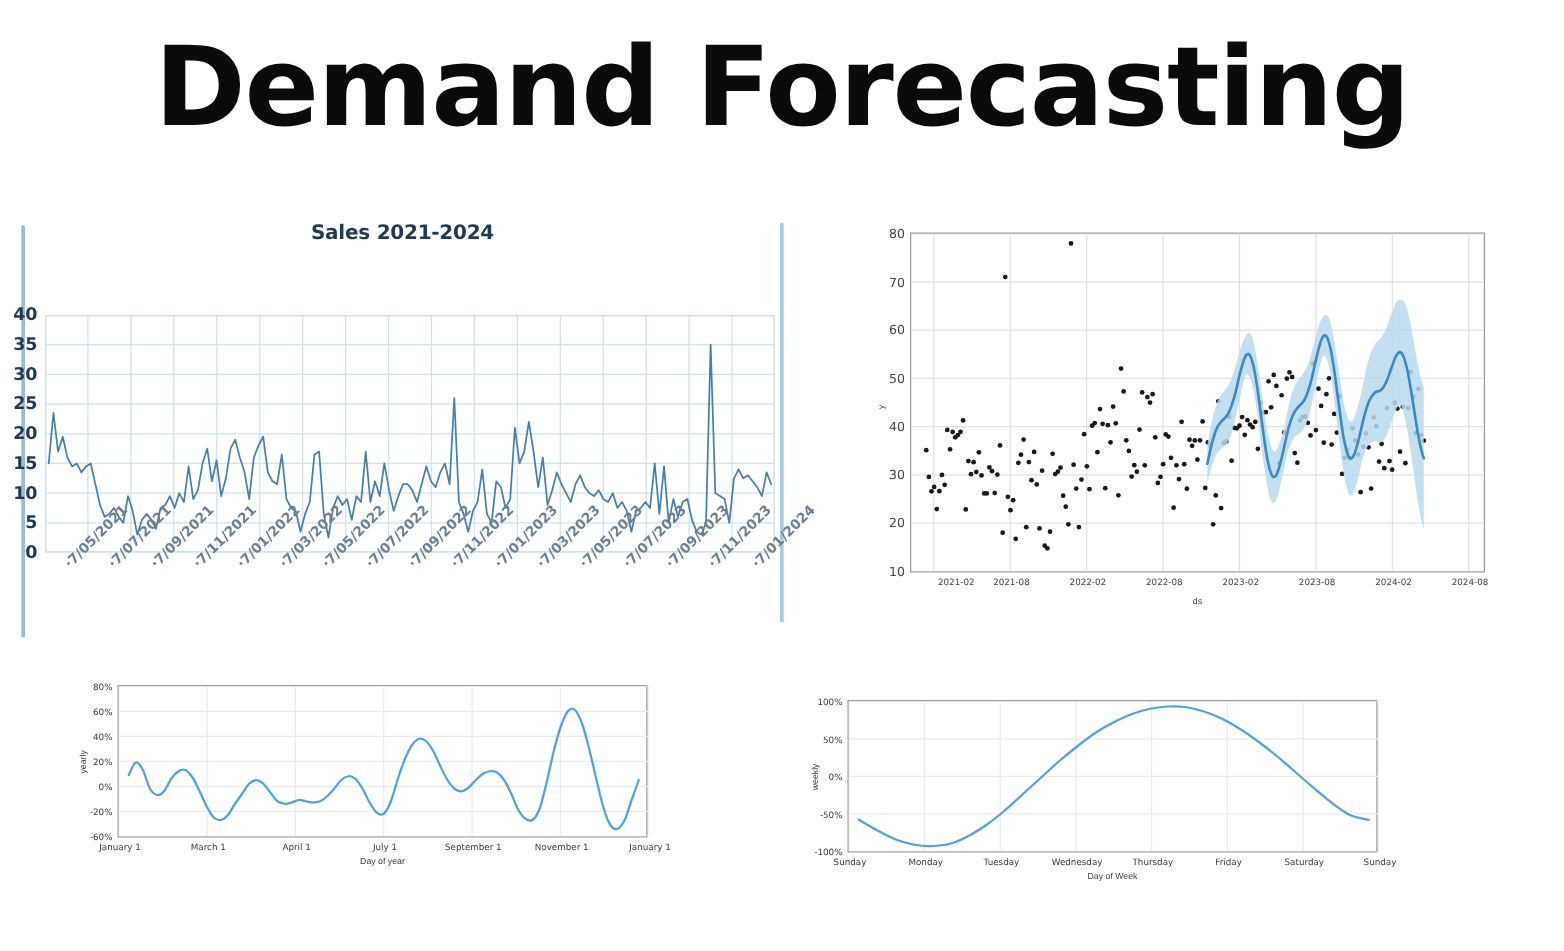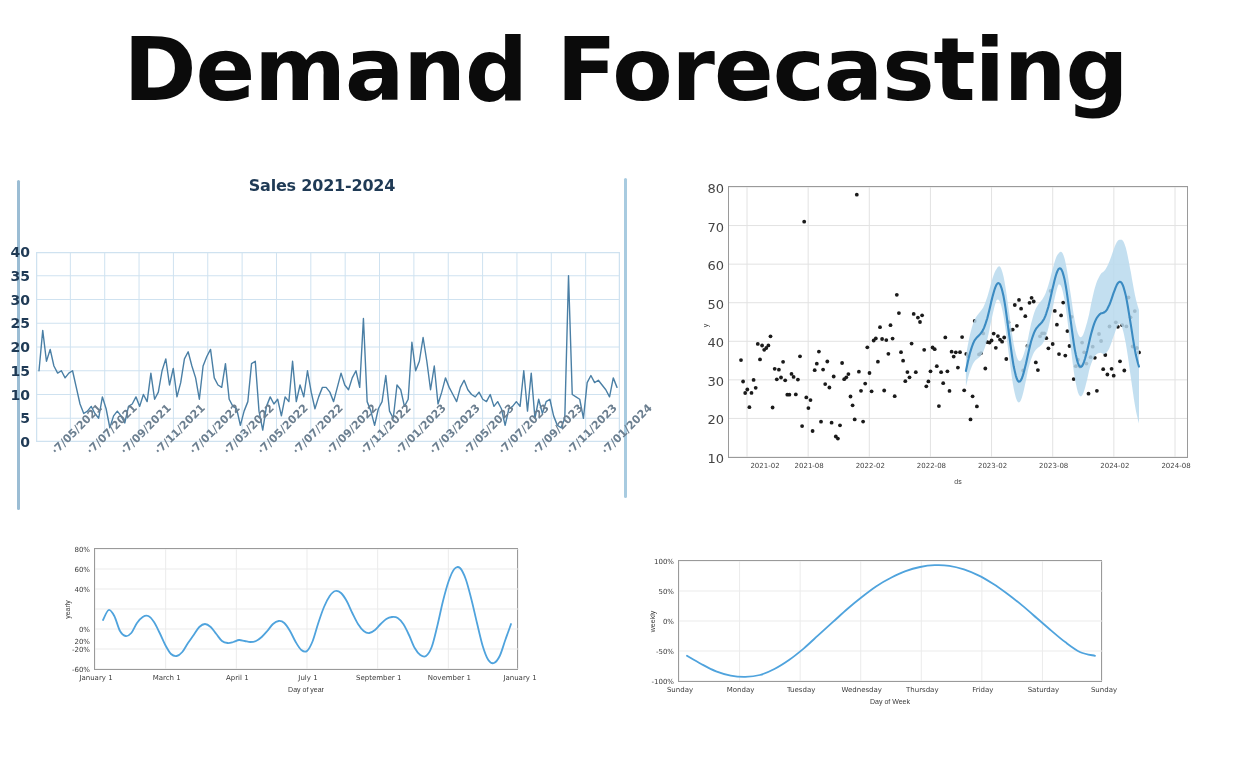--- a/index.html
+++ b/index.html
@@ -98,21 +98,21 @@
     left: 28px; top: 4px;
     width: 460px; height: 272px;
     border: 1px solid #9a9a9a;
     background: #ffffff;
     box-sizing: border-box;
   }
   .fc-ytick {
     position: absolute;
     right: 100%; margin-right: 5px;
     transform: translateY(-50%);
-    font-size: 13px;
+    font-size: 10px;
     color: #444;
     font-family: "DejaVu Sans", "Liberation Sans", sans-serif;
   }
   .fc-xtick {
     position: absolute;
     top: 100%; margin-top: 5px;
     transform: translateX(-50%);
     font-size: 7px;
     color: #444;
     white-space: nowrap;
@@ -507,21 +507,21 @@
         <line x1="141.33333333333334" y1="0" x2="141.33333333333334" y2="120" stroke="#ebebeb" stroke-width="1"></line>
         <line x1="212" y1="0" x2="212" y2="120" stroke="#ebebeb" stroke-width="1"></line>
         <line x1="282.6666666666667" y1="0" x2="282.6666666666667" y2="120" stroke="#ebebeb" stroke-width="1"></line>
         <line x1="353.33333333333337" y1="0" x2="353.33333333333337" y2="120" stroke="#ebebeb" stroke-width="1"></line>
         <line x1="424" y1="0" x2="424" y2="120" stroke="#ebebeb" stroke-width="1"></line>
         <path d="M8.0 71.0 C8.9 69.3,11.8 61.7,13.7 61.0 C15.6 60.3,17.4 63.5,19.3 67.0 C21.2 70.5,23.1 78.7,25.0 82.0 C26.9 85.3,28.8 86.7,30.7 87.0 C32.6 87.3,34.4 86.2,36.3 84.0 C38.2 81.8,40.1 76.7,42.0 74.0 C43.9 71.3,45.8 69.2,47.7 68.0 C49.6 66.8,51.4 66.2,53.3 67.0 C55.2 67.8,57.1 70.2,59.0 73.0 C60.9 75.8,62.8 80.2,64.7 84.0 C66.6 87.8,68.4 92.5,70.3 96.0 C72.2 99.5,74.1 103.2,76.0 105.0 C77.9 106.8,79.8 107.3,81.7 107.0 C83.6 106.7,85.4 105.2,87.3 103.0 C89.2 100.8,91.1 96.8,93.0 94.0 C94.9 91.2,96.8 88.7,98.7 86.0 C100.6 83.3,102.4 79.8,104.3 78.0 C106.2 76.2,108.1 75.0,110.0 75.0 C111.9 75.0,113.8 76.3,115.7 78.0 C117.6 79.7,119.4 82.7,121.3 85.0 C123.2 87.3,125.1 90.5,127.0 92.0 C128.9 93.5,130.8 93.8,132.7 94.0 C134.6 94.2,136.4 93.5,138.3 93.0 C140.2 92.5,142.1 91.2,144.0 91.0 C145.9 90.8,147.8 91.7,149.7 92.0 C151.6 92.3,153.4 93.0,155.3 93.0 C157.2 93.0,159.1 92.8,161.0 92.0 C162.9 91.2,164.8 89.7,166.7 88.0 C168.6 86.3,170.4 84.2,172.3 82.0 C174.2 79.8,176.1 76.7,178.0 75.0 C179.9 73.3,181.8 72.2,183.7 72.0 C185.6 71.8,187.4 72.3,189.3 74.0 C191.2 75.7,193.1 78.8,195.0 82.0 C196.9 85.2,198.8 89.8,200.7 93.0 C202.6 96.2,204.4 99.5,206.3 101.0 C208.2 102.5,210.1 103.5,212.0 102.0 C213.9 100.5,215.8 96.7,217.7 92.0 C219.6 87.3,221.4 79.7,223.3 74.0 C225.2 68.3,227.1 62.5,229.0 58.0 C230.9 53.5,232.8 49.7,234.7 47.0 C236.6 44.3,238.4 42.5,240.3 42.0 C242.2 41.5,244.1 42.3,246.0 44.0 C247.9 45.7,249.8 48.7,251.7 52.0 C253.6 55.3,255.4 60.2,257.3 64.0 C259.2 67.8,261.1 72.0,263.0 75.0 C264.9 78.0,266.8 80.5,268.7 82.0 C270.6 83.5,272.4 84.2,274.3 84.0 C276.2 83.8,278.1 82.5,280.0 81.0 C281.9 79.5,283.8 76.8,285.7 75.0 C287.6 73.2,289.4 71.2,291.3 70.0 C293.2 68.8,295.1 68.2,297.0 68.0 C298.9 67.8,300.8 67.8,302.7 69.0 C304.6 70.2,306.4 72.2,308.3 75.0 C310.2 77.8,312.1 82.0,314.0 86.0 C315.9 90.0,317.8 95.7,319.7 99.0 C321.6 102.3,323.4 104.7,325.3 106.0 C327.2 107.3,329.1 108.3,331.0 107.0 C332.9 105.7,334.8 103.0,336.7 98.0 C338.6 93.0,340.4 84.7,342.3 77.0 C344.2 69.3,346.1 59.5,348.0 52.0 C349.9 44.5,351.8 37.3,353.7 32.0 C355.6 26.7,357.4 22.2,359.3 20.0 C361.2 17.8,363.1 17.3,365.0 19.0 C366.9 20.7,368.8 24.8,370.7 30.0 C372.6 35.2,374.4 42.7,376.3 50.0 C378.2 57.3,380.1 66.2,382.0 74.0 C383.9 81.8,385.8 90.8,387.7 97.0 C389.6 103.2,391.4 108.2,393.3 111.0 C395.2 113.8,397.1 114.7,399.0 114.0 C400.9 113.3,402.8 110.8,404.7 107.0 C406.6 103.2,408.4 96.3,410.3 91.0 C412.2 85.7,415.1 77.7,416.0 75.0" fill="none" stroke="#4fa3dd" stroke-width="1.8" stroke-linejoin="round" stroke-linecap="round"></path>
       </svg>
   <div class="sz-ytick" style="top: 1px;">80%</div>
       <div class="sz-ytick" style="top: 21px;">60%</div>
       <div class="sz-ytick" style="top: 41px;">40%</div>
-      <div class="sz-ytick" style="top: 61px; margin-top: 32px;">20%</div>
+      <div class="sz-ytick" style="top: 61px;">20%</div>
       <div class="sz-ytick" style="top: 81px;">0%</div>
       <div class="sz-ytick" style="top: 101px;">-20%</div>
       <div class="sz-ytick" style="top: 121px;">-60%</div>
       <div class="sz-xtick" style="left: 1px;">January 1</div>
       <div class="sz-xtick" style="left: 71.6667px;">March 1</div>
       <div class="sz-xtick" style="left: 142.333px;">April 1</div>
       <div class="sz-xtick" style="left: 213px;">July 1</div>
       <div class="sz-xtick" style="left: 283.667px;">September 1</div>
       <div class="sz-xtick" style="left: 354.333px;">November 1</div>
       <div class="sz-xtick" style="left: 425px;">January 1</div>

